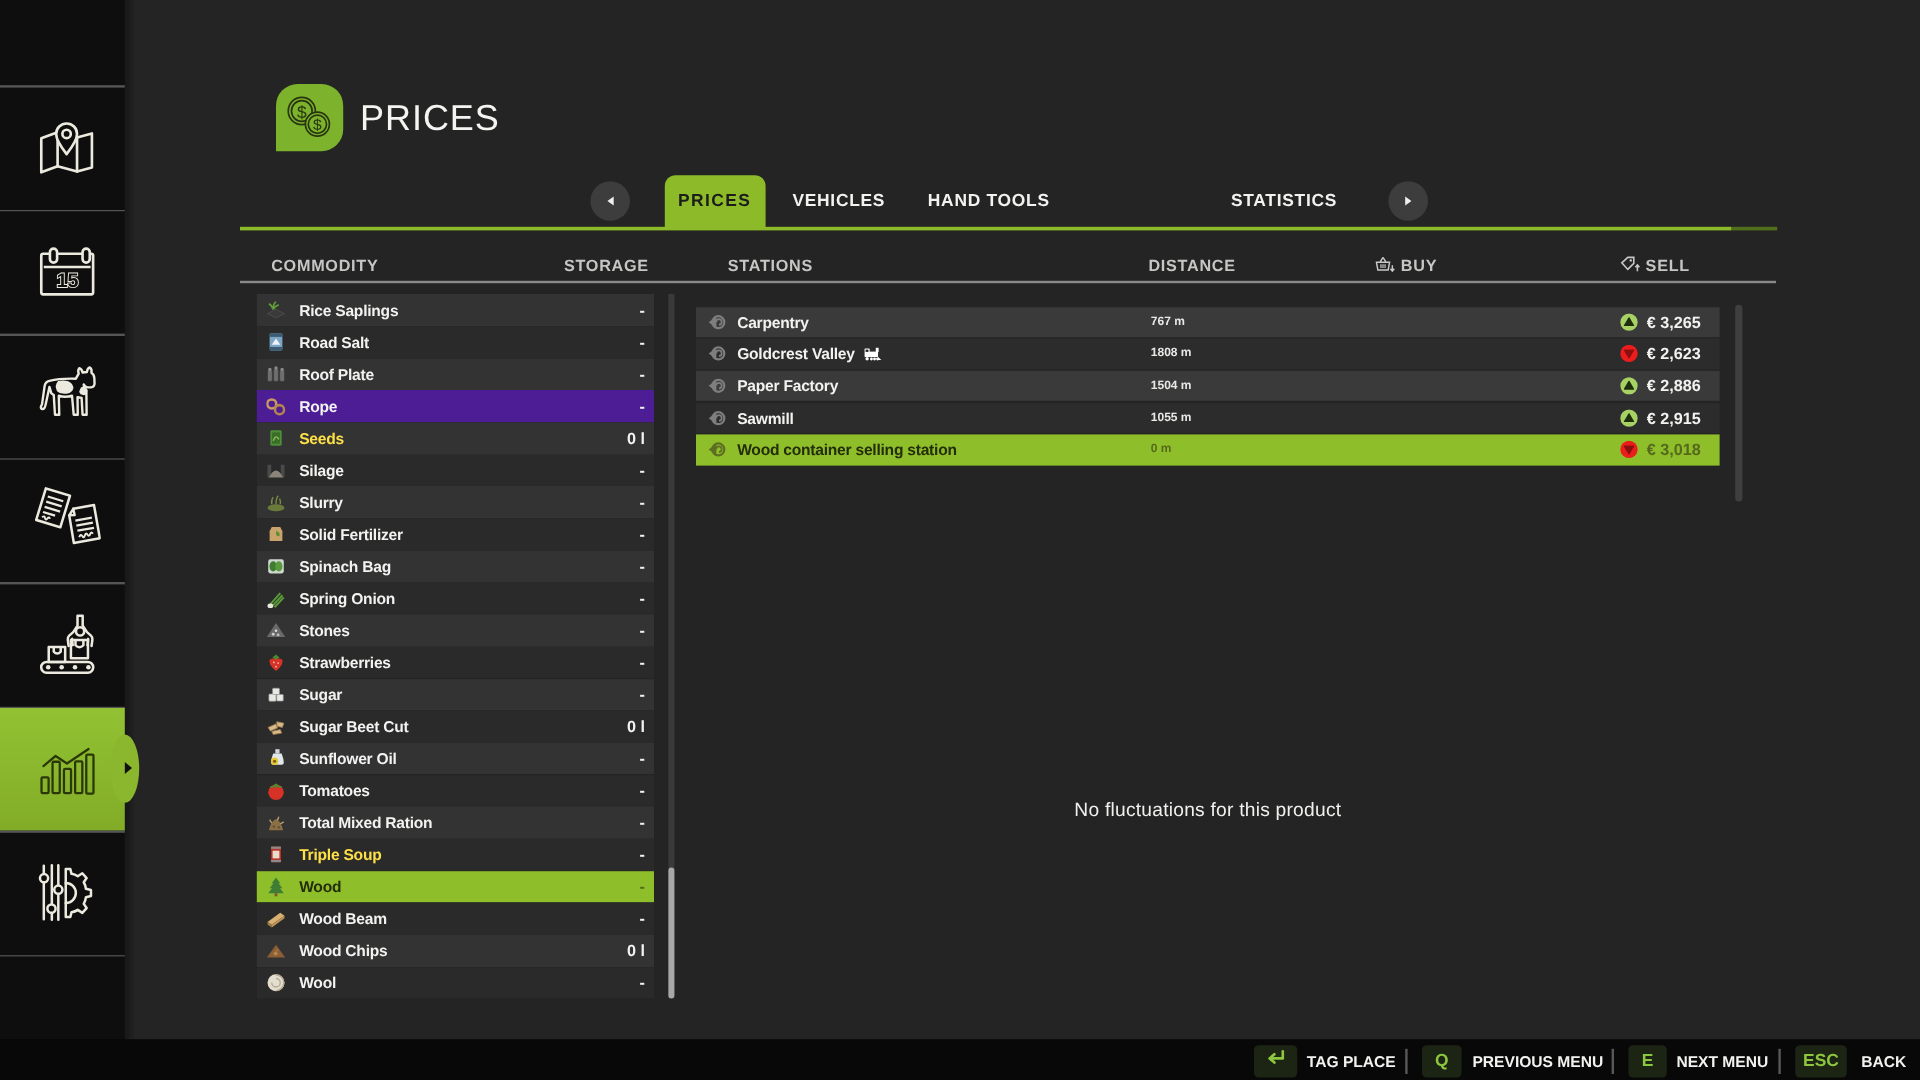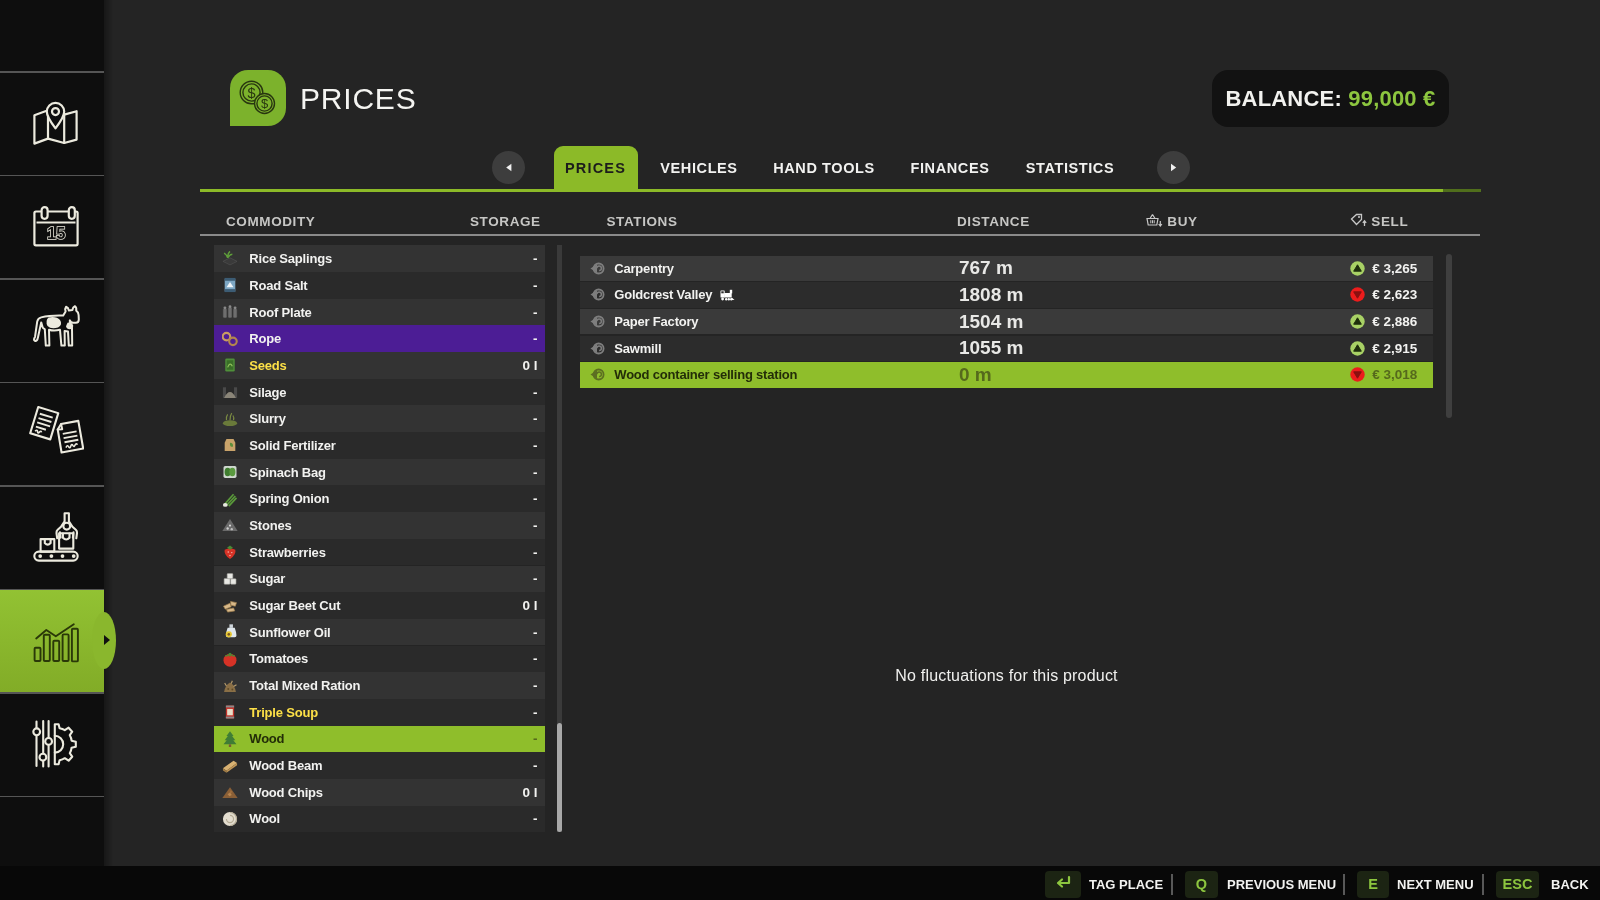--- a/index.html
+++ b/index.html
@@ -39,21 +39,21 @@
 .crow svg { margin-left:8px; flex:none; }
 .cname { margin-left:11px; font-size:13px; font-weight:bold; letter-spacing:-0.2px; white-space:nowrap; }
 .cval { position:absolute; right:8px; font-size:13.5px; font-weight:bold; }
 #lscroll { position:absolute; left:556.5px; top:245.3px; width:5.5px; height:587px; background:#3a3a3a; }
 #lthumb { position:absolute; left:556.5px; top:723px; width:5.5px; height:109px; background:#a8a8a8; border-radius:3px; }
 
 
 .srow { position:absolute; left:580.3px; width:853px; height:25.4px; display:flex; align-items:center; }
 .sic { margin-left:10px; flex:none; display:flex; }
 .sname { margin-left:9px; font-size:13px; font-weight:bold; letter-spacing:-0.2px; white-space:nowrap; }
-.sdist { position:absolute; left:378.7px; font-size:19px; font-weight:bold; }
+.sdist { position:absolute; left:378.7px; font-size:10px; font-weight:bold; }
 .sud { position:absolute; left:769.7px; display:flex; }
 .sprice { position:absolute; right:16px; font-size:13.5px; font-weight:bold; }
 #rscroll { position:absolute; left:1445.7px; top:254px; width:6px; height:164px; background:#3f3f3f; border-radius:3px; }
 #noflux { position:absolute; left:580px; top:667px; width:853px; text-align:center; font-size:16px; color:#f0f0ee; letter-spacing:0.2px; }
 
 
 .key { position:absolute; top:871px; height:27px; background:#1c2413; border-radius:4px; color:#8dc63f;
   font-weight:bold; font-size:14.5px; text-align:center; line-height:27px; z-index:40; }
 .klabel { position:absolute; top:871px; height:27px; line-height:27px; color:#f2f2f0; font-weight:bold;
   font-size:13px; letter-spacing:0px; z-index:40; }
@@ -142,36 +142,34 @@
         <g stroke="#283610" stroke-width="1.4" fill="none">
           <circle cx="21.5" cy="22.5" r="11.3"></circle>
           <circle cx="21.5" cy="22.5" r="8.6"></circle>
           <text x="21.5" y="28" font-family="Liberation Sans, sans-serif" font-size="14.5" fill="#283610" stroke="none" text-anchor="middle">$</text>
           <circle cx="34.5" cy="33.5" r="10" fill="#7cb22c"></circle>
           <circle cx="34.5" cy="33.5" r="7.6"></circle>
           <text x="34.5" y="38.3" font-family="Liberation Sans, sans-serif" font-size="13" fill="#283610" stroke="none" text-anchor="middle">$</text>
         </g>
       </svg></div>
 <div id="title">PRICES</div>
-<div id="balance">BALANCE:&nbsp;<b>99,000 €</b></div>
 
 <div class="navcirc" style="left:492px">
       <svg width="33" height="33">
         <path d="M14.2 16.5 L19.4 12.7 V20.3 Z" fill="#f0f0f0"></path>
       </svg>
     </div>
 <div class="navcirc" style="left:1157px">
       <svg width="33" height="33">
         <path d="M19.2 16.5 L14 12.7 V20.3 Z" fill="#f0f0f0"></path>
       </svg>
     </div>
 <div id="tab-active">PRICES</div>
 <div class="tab" style="left:744px">HAND TOOLS</div>
 <div class="tab" style="left:619px">VEHICLES</div>
-<div class="tab" style="left:870px">FINANCES</div>
 <div class="tab" style="left:990px">STATISTICS</div>
 <div id="greenline"></div>
     <div id="greenline2"></div>
 
 <div class="colh" style="left:226px">COMMODITY</div>
 <div class="colh" style="left:470px;width:65px;text-align:right">STORAGE</div>
 <div class="colh" style="left:606.5px">STATIONS</div>
 <div class="colh" style="left:957px">DISTANCE</div>
 <div class="colh" style="left:1146px"><svg width="17" height="15" viewBox="0 0 17 15" style="vertical-align:-2px">
         <path d="M1 5.5 H12 L10.8 12 H2.2 Z M4 5.5 L6.5 1.5 M9 5.5 L6.5 1.5" fill="none" stroke="#c8c8c8" stroke-width="1.2"></path>

